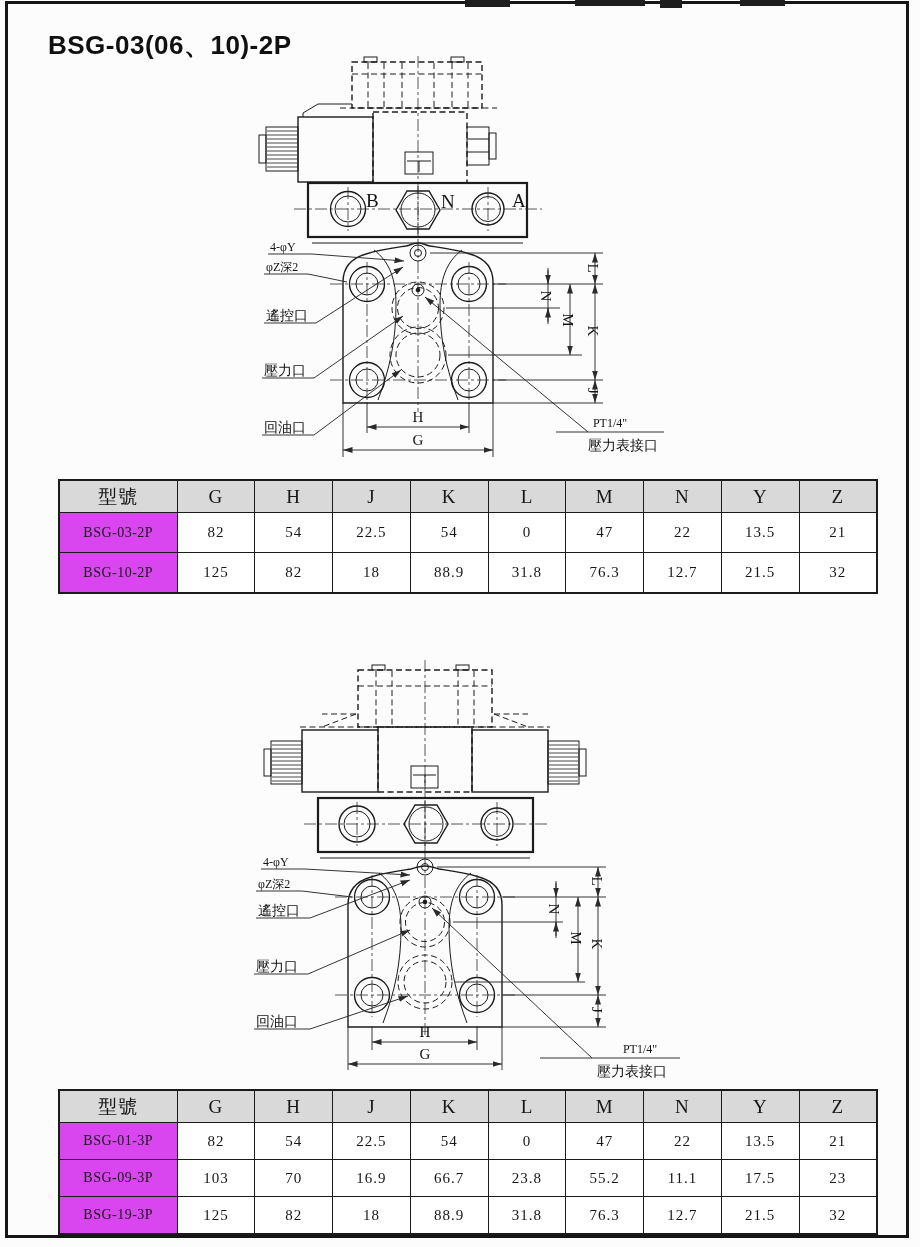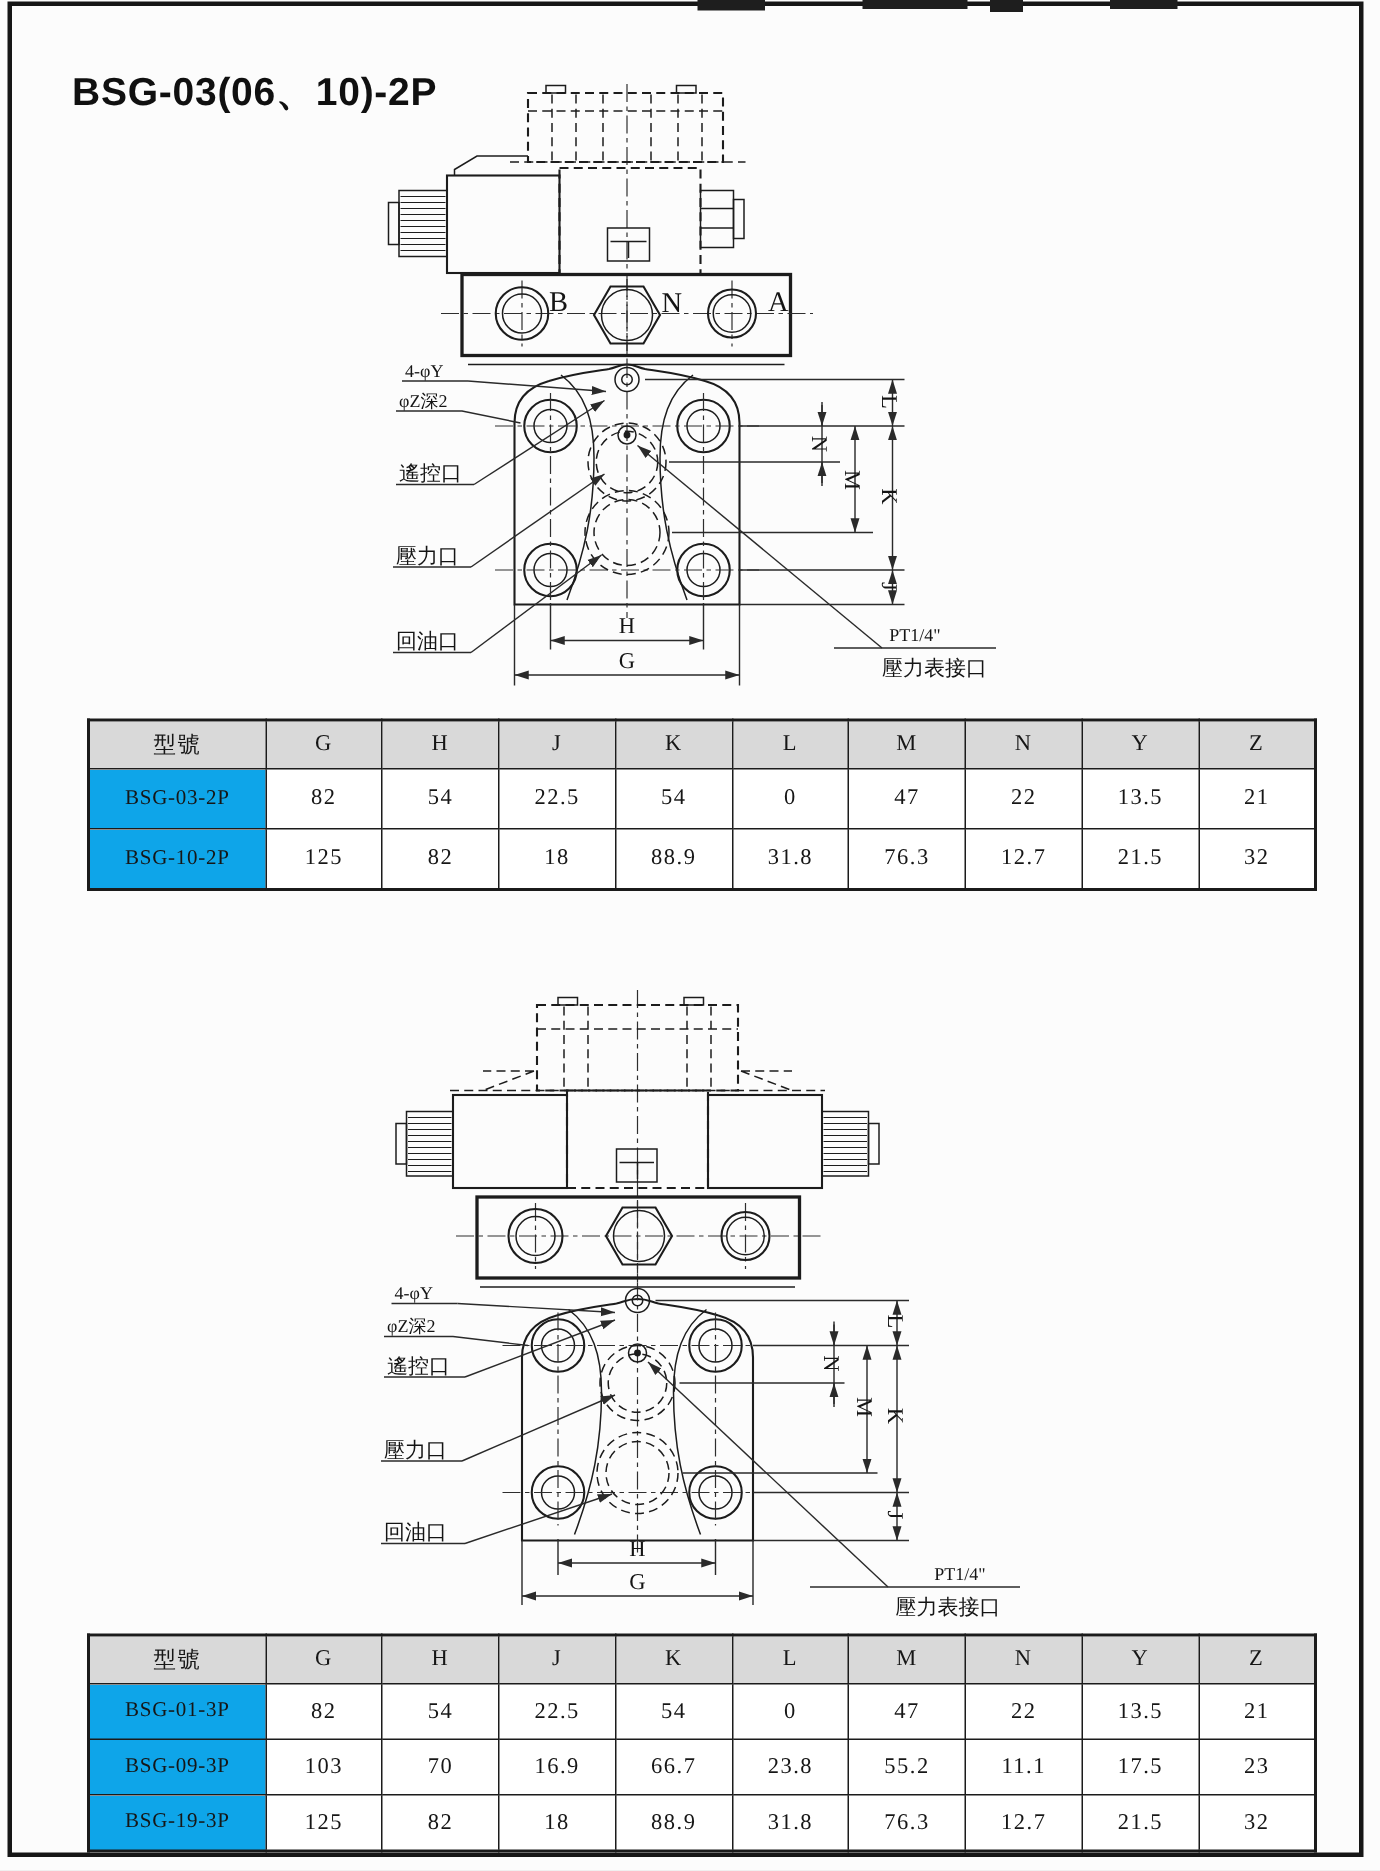--- a/index.html
+++ b/index.html
@@ -3,21 +3,21 @@
 <meta charset="utf-8">
 <style>
   html,body{margin:0;padding:0;background:#e8e8e8}
   .sheet{position:relative;width:920px;height:1247px;background:#fcfcfc;overflow:hidden;
          font-family:"Liberation Sans","DejaVu Sans",sans-serif}
   .frame{position:absolute;left:5px;top:1px;width:904px;height:1237px;
          border:3px solid #161616;box-sizing:border-box}
   .sm{position:absolute;top:0;height:7px;background:#1e1e1e}
   .title{position:absolute;margin:0;font-family:"Liberation Sans","DejaVu Sans",sans-serif;
          font-weight:700;font-size:26px;letter-spacing:.5px;color:#101010;white-space:nowrap}
-  .t1{left:48px;top:44px}
+  .t1{left:48px;top:28px}
   .t2{left:72px;top:632px}
   svg.draw{position:absolute;left:0;top:0}
   
   .ln{fill:none;stroke:#1c1c1c;stroke-width:1.4}
   .ln2{fill:none;stroke:#1c1c1c;stroke-width:2.2}
   .thin{fill:none;stroke:#1c1c1c;stroke-width:1}
   .hatch{fill:none;stroke:#1c1c1c;stroke-width:.8}
   .dash{stroke-dasharray:6 3.5}
   .cl{fill:none;stroke:#2e2e2e;stroke-width:.8;stroke-dasharray:12 3 3 3}
   .dim{fill:none;stroke:#2a2a2a;stroke-width:.95}
@@ -27,26 +27,26 @@
   .dm{font-size:15px;text-anchor:middle}
   .co{font-size:14px}
   .cos{font-size:12px}
   
   .tbl{position:absolute;left:58px;width:820px}
   .tbl table{width:100%;border-collapse:collapse;table-layout:fixed;
              border:2.5px solid #1b1b1b;background:#fff}
   .tbl th,.tbl td{border:1.5px solid #1b1b1b;text-align:center;vertical-align:middle;
              font-family:"Liberation Serif","DejaVu Serif",serif;color:#161616;
              letter-spacing:1px;overflow:hidden;white-space:nowrap;font-weight:400}
-  .tbl thead th{background:#d9d9d9;font-size:15px;height:29px}
+  .tbl thead th{background:#d9d9d9;font-size:19px;height:29px}
   .tbl1{top:479px}
   .tbl2{top:1089px}
   .tbl1 tbody td{height:37px;font-size:15px}
   .tbl2 tbody td{height:34px;font-size:15px}
-  .tbl td.model{background:#0ea5e9;font-size:14px;letter-spacing:.5px}
+  .tbl td.model{background:#d946ef;font-size:14px;letter-spacing:.5px}
   col.c0{width:118px}
 </style>
 </head>
 <body>
 
 <div class="sheet">
   <div class="frame"></div>
   <div class="sm" style="left:465px;width:45px"></div>
   <div class="sm" style="left:575px;width:70px;height:6px"></div>
   <div class="sm" style="left:660px;width:22px;height:8px"></div>

